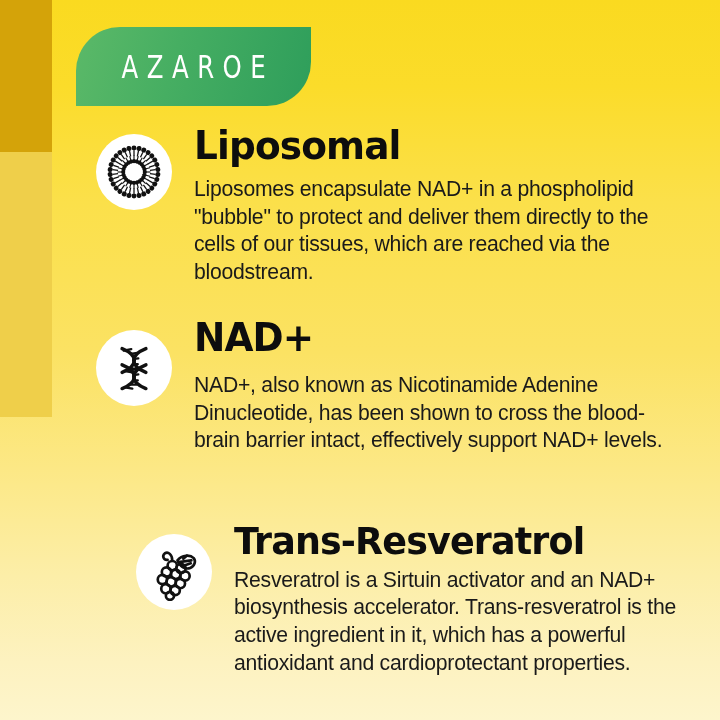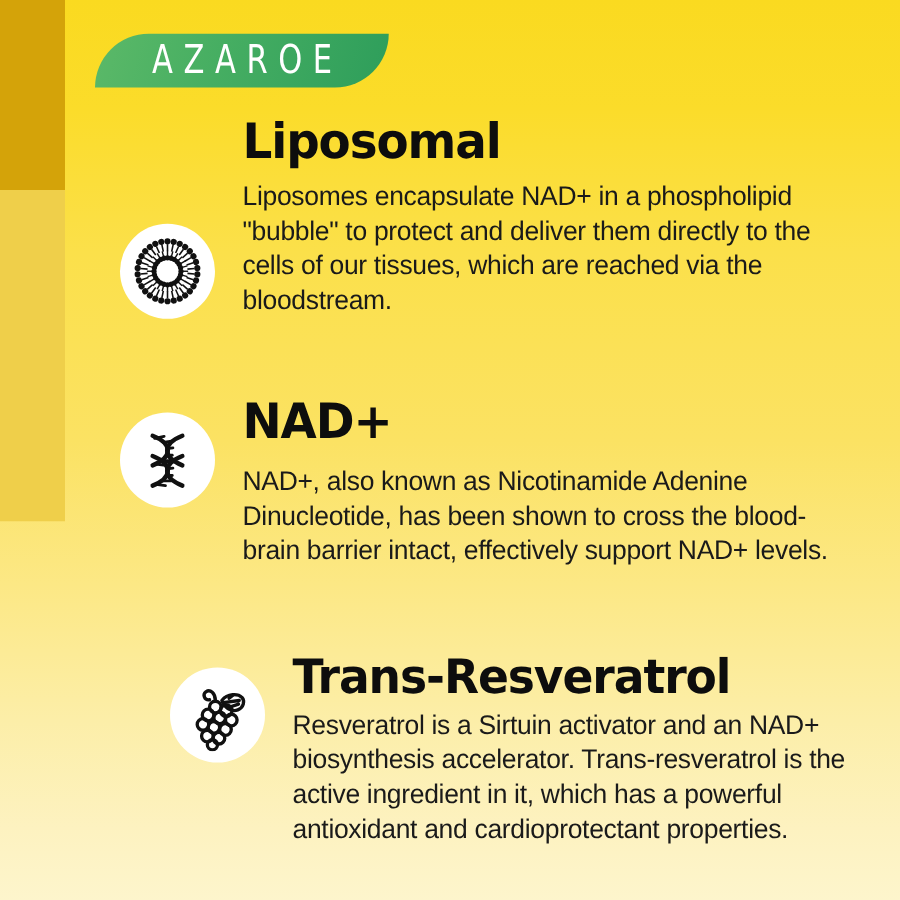--- a/index.html
+++ b/index.html
@@ -47,21 +47,21 @@
     height: 265px;
     background: #EFCF4A;
   }
 
   
   .logo-banner {
     position: absolute;
     left: 76px;
     top: 27px;
     width: 235px;
-    height: 43px;
+    height: 79px;
     background: linear-gradient(105deg, #5BB968 0%, #46AE62 42%, #2E9E5B 100%);
     border-radius: 44px 0 44px 0;
     display: flex;
     align-items: center;
     justify-content: center;
     text-align: right;
   }
   .logo-text {
     color: #FFFFFF;
     font-family: "DejaVu Sans", sans-serif;
@@ -74,21 +74,21 @@
   }
 
   
   .section {
     position: absolute;
     left: 0;
     width: 720px;
     display: flex;
     align-items: flex-start;
   }
-  #section-0 { top: 94px; align-items: flex-end; }
+  #section-0 { top: 126px; }
   #section-1 { top: 318px; justify-content: space-between; }
   #section-2 { top: 522px; margin-left: 40px; }
 
   .icon-badge {
     flex: 0 0 auto;
     width: 76px;
     height: 76px;
     margin-left: 96px;
     border-radius: 50%;
     background: #FFFFFF;

